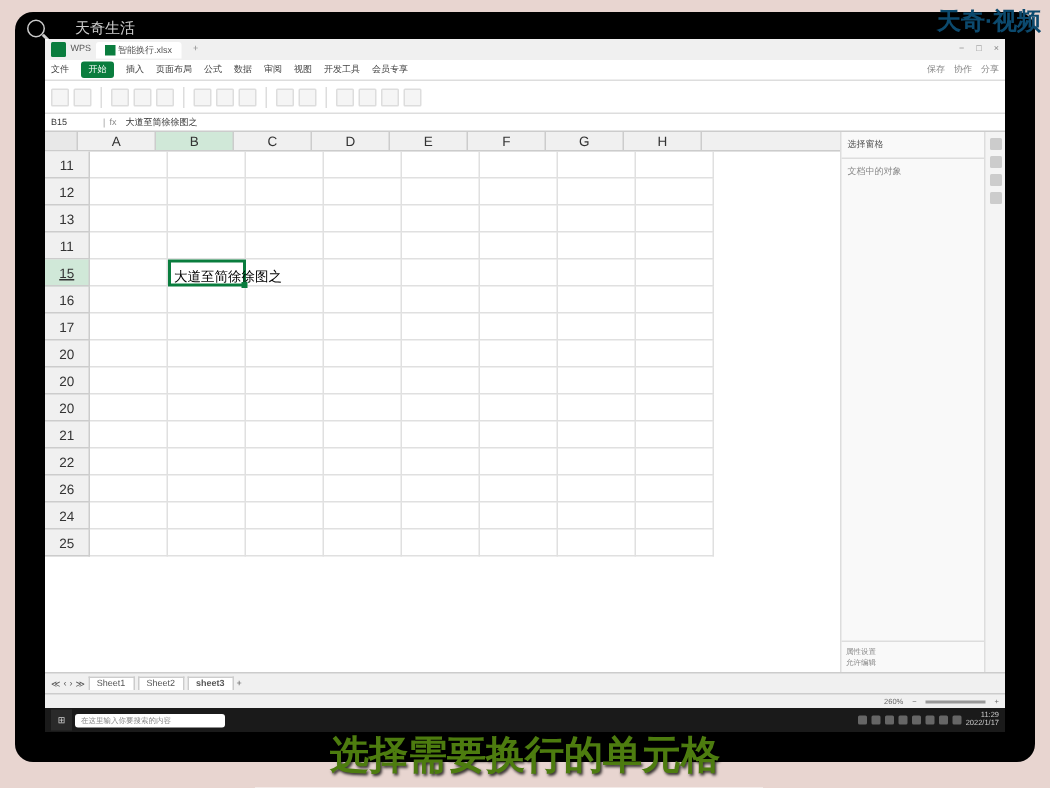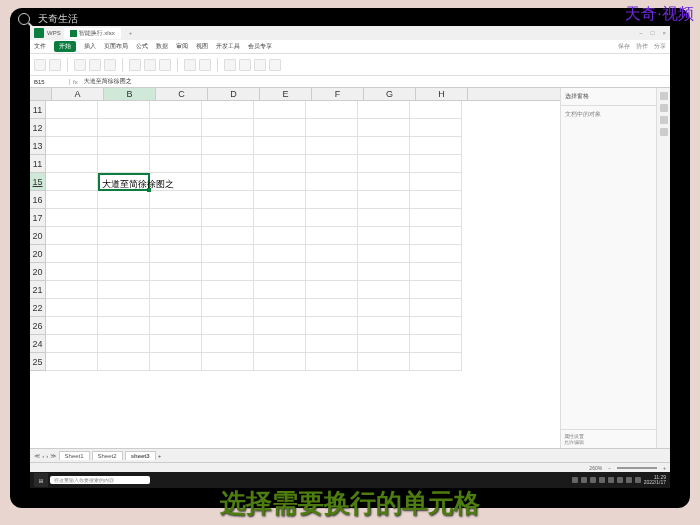--- a/index.html
+++ b/index.html
@@ -23,21 +23,21 @@
 .formulabar .cellref { width:40px; padding:0 4px; border-right:1px solid #ccc; }
 .formulabar .fx { padding:0 3px; color:#888; }
 .formulabar .formula-input { flex:1; padding:0 3px; }
 .workspace { display:flex; height:calc(100% - 62px - 24px - 16px); }
 .sheet-area { flex:1; background:#fff; position:relative; overflow:hidden; }
 .grid-headers { display:flex; height:13px; background:#f0f0f0; border-bottom:1px solid #ccc; }
 .corner { width:22px; border-right:1px solid #ccc; background:#e8e8e8; }
 .col-head { width:52px; text-align:center; font-size:9px; color:#333; border-right:1px solid #ccc; line-height:13px; }
 .col-head.sel { background:#d0e8d8; }
 .grid-body { display:flex; }
-.row-heads { width:16px; background:#f0f0f0; }
+.row-heads { width:30px; background:#f0f0f0; }
 .row-head { height:18px; border-bottom:1px solid #ccc; border-right:1px solid #ccc; text-align:center; font-size:9px; color:#333; line-height:18px; }
 .row-head.sel { background:#d0e8d8;text-decoration:underline; }
 .cells { flex:1; position:relative; }
 .row { display:flex; height:18px; }
 .cell { width:52px; height:18px; border-right:1px solid #e0e0e0; border-bottom:1px solid #e0e0e0; font-size:9px; padding:0 2px; line-height:18px; overflow:visible; white-space:nowrap; position:relative; }
 .cell.selected { border:2px solid #0a7d3e; z-index:2; background:#fff; }
 .cell.selected::after { content:''; position:absolute; right:-3px; bottom:-3px; width:4px; height:4px; background:#0a7d3e; }
 .sidepanel { width:96px; background:#f9f9f9; border-left:1px solid #ddd; display:flex; flex-direction:column; font-size:6px; }
 .sidepanel .sp-head { padding:4px; border-bottom:1px solid #ddd; color:#555; }
 .sidepanel .sp-body { flex:1; padding:4px; color:#888; }
@@ -47,24 +47,24 @@
 .sheet-tabs { height:14px; background:#f0f0f0; border-top:1px solid #ccc; display:flex; align-items:center; font-size:6px; color:#555; padding:0 4px; gap:2px; }
 .sheet-tabs .stab { padding:1px 5px; background:#fff; border:1px solid #ccc; border-bottom:none; }
 .sheet-tabs .stab.active { font-weight:bold; }
 .statusbar { height:10px; background:#f0f0f0; border-top:1px solid #ccc; display:flex; align-items:center; font-size:5px; color:#666; padding:0 4px; justify-content:flex-end; gap:6px; }
 .taskbar { position:absolute; bottom:0; left:0; right:0; height:16px; background:#1a1a1a; display:flex; align-items:center; padding:0 4px; font-size:6px; color:#ccc; }
 .taskbar .win-btn { width:14px; height:14px; background:#2a2a2a; display:flex; align-items:center; justify-content:center; }
 .taskbar .search-box { background:#fff; color:#888; padding:1px 4px; border-radius:2px; margin-left:2px; width:100px; font-size:5px; }
 .taskbar .tray { margin-left:auto; display:flex; gap:3px; align-items:center; }
 .taskbar .tray-icon { width:6px; height:6px; background:#666; border-radius:1px; }
 .taskbar .clock { font-size:5px; line-height:1; text-align:right; }
-.watermark-tl { position:absolute; top:12px; left:18px; color:#fff; font-size:10px; display:flex; align-items:center; gap:8px; opacity:0.8; z-index:10; }
+.watermark-tl { position:absolute; top:12px; left:18px; color:#fff; font-size:10px; display:flex; align-items:center; gap:20px; opacity:0.8; z-index:10; }
 .watermark-tl .mag { width:12px; height:12px; border:1.5px solid #fff; border-radius:50%; position:relative; }
 .watermark-tl .mag::after { content:''; position:absolute; width:5px; height:1.5px; background:#fff; transform:rotate(45deg); right:-4px; bottom:-1px; }
-.watermark-tr { position:absolute; top:4px; right:6px; color:#6d28d9; font-size:16px; font-weight:normal; z-index:20; }
+.watermark-tr { position:absolute; top:4px; right:6px; color:#0c4a6e; font-size:16px; font-weight:bold; z-index:20; }
 .subtitle { position:absolute; bottom:4px; left:50%; transform:translateX(-50%); color:#4d7c0f; font-size:26px; font-weight:bold; z-index:20; text-shadow:1px 1px 2px rgba(0,0,0,0.8); }
 </style>
 </head>
 <body>
 
 <div class="watermark-tl">
   <span class="mag"></span>
   <span>天奇生活</span>
 </div>
 <div class="watermark-tr">天奇·视频</div>

